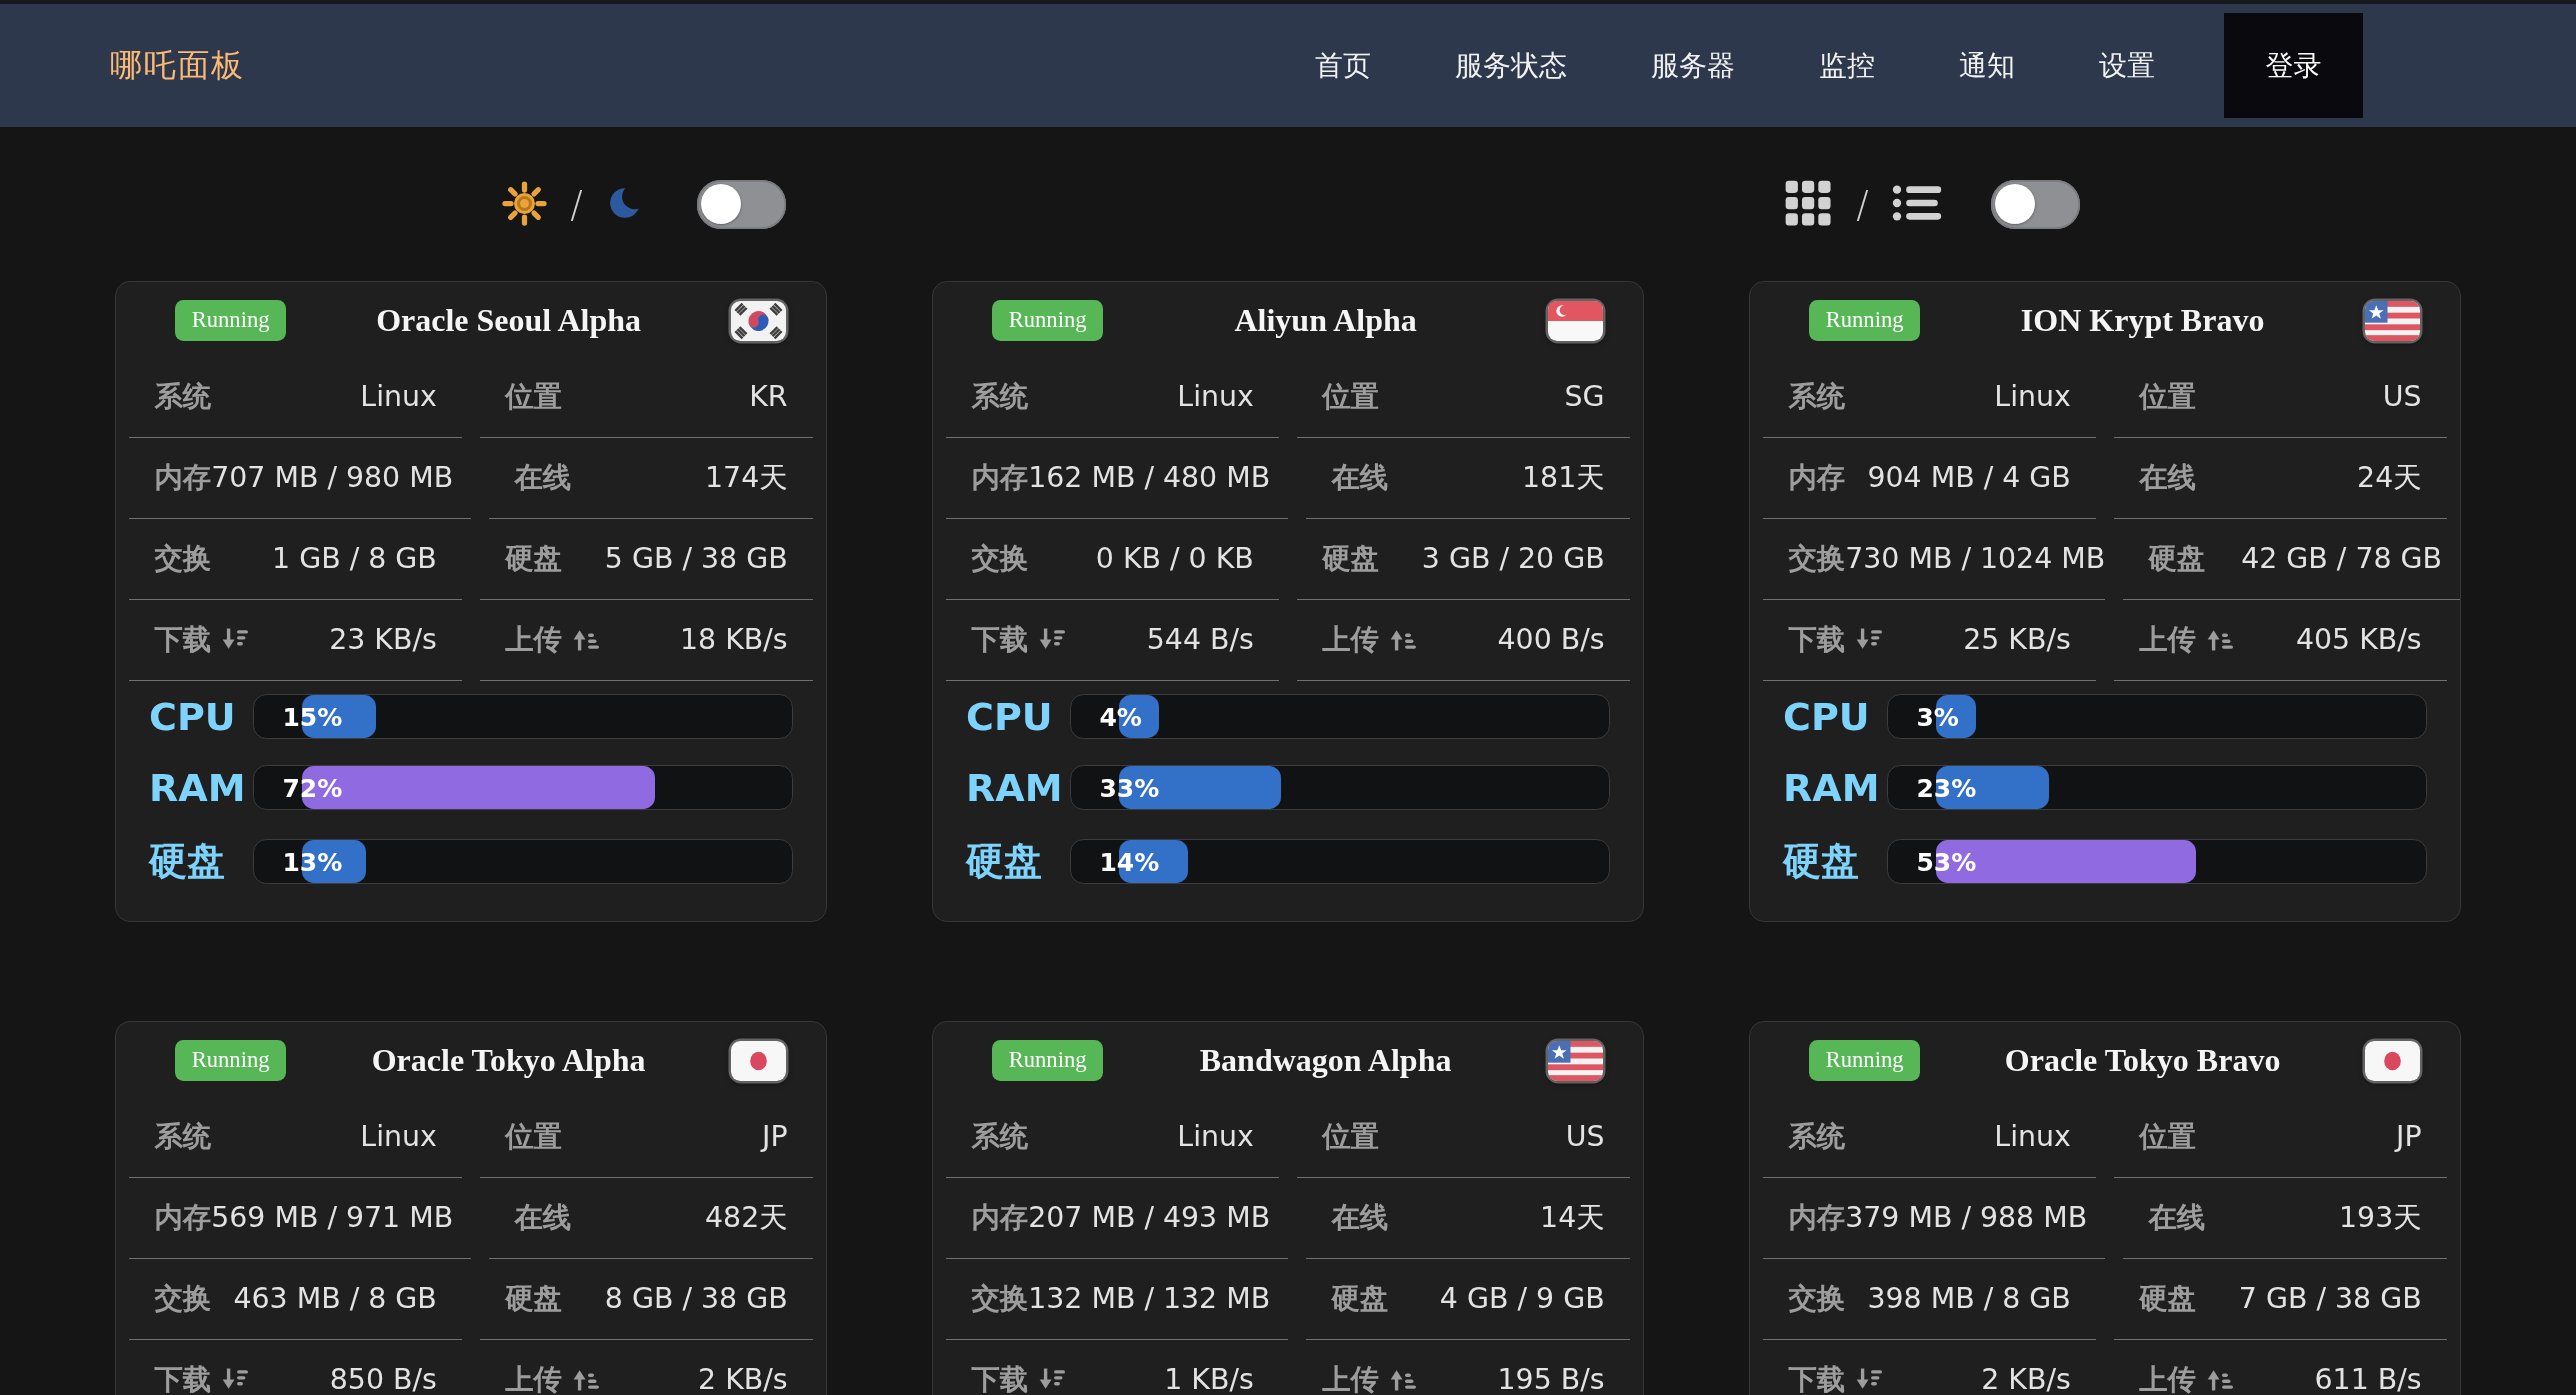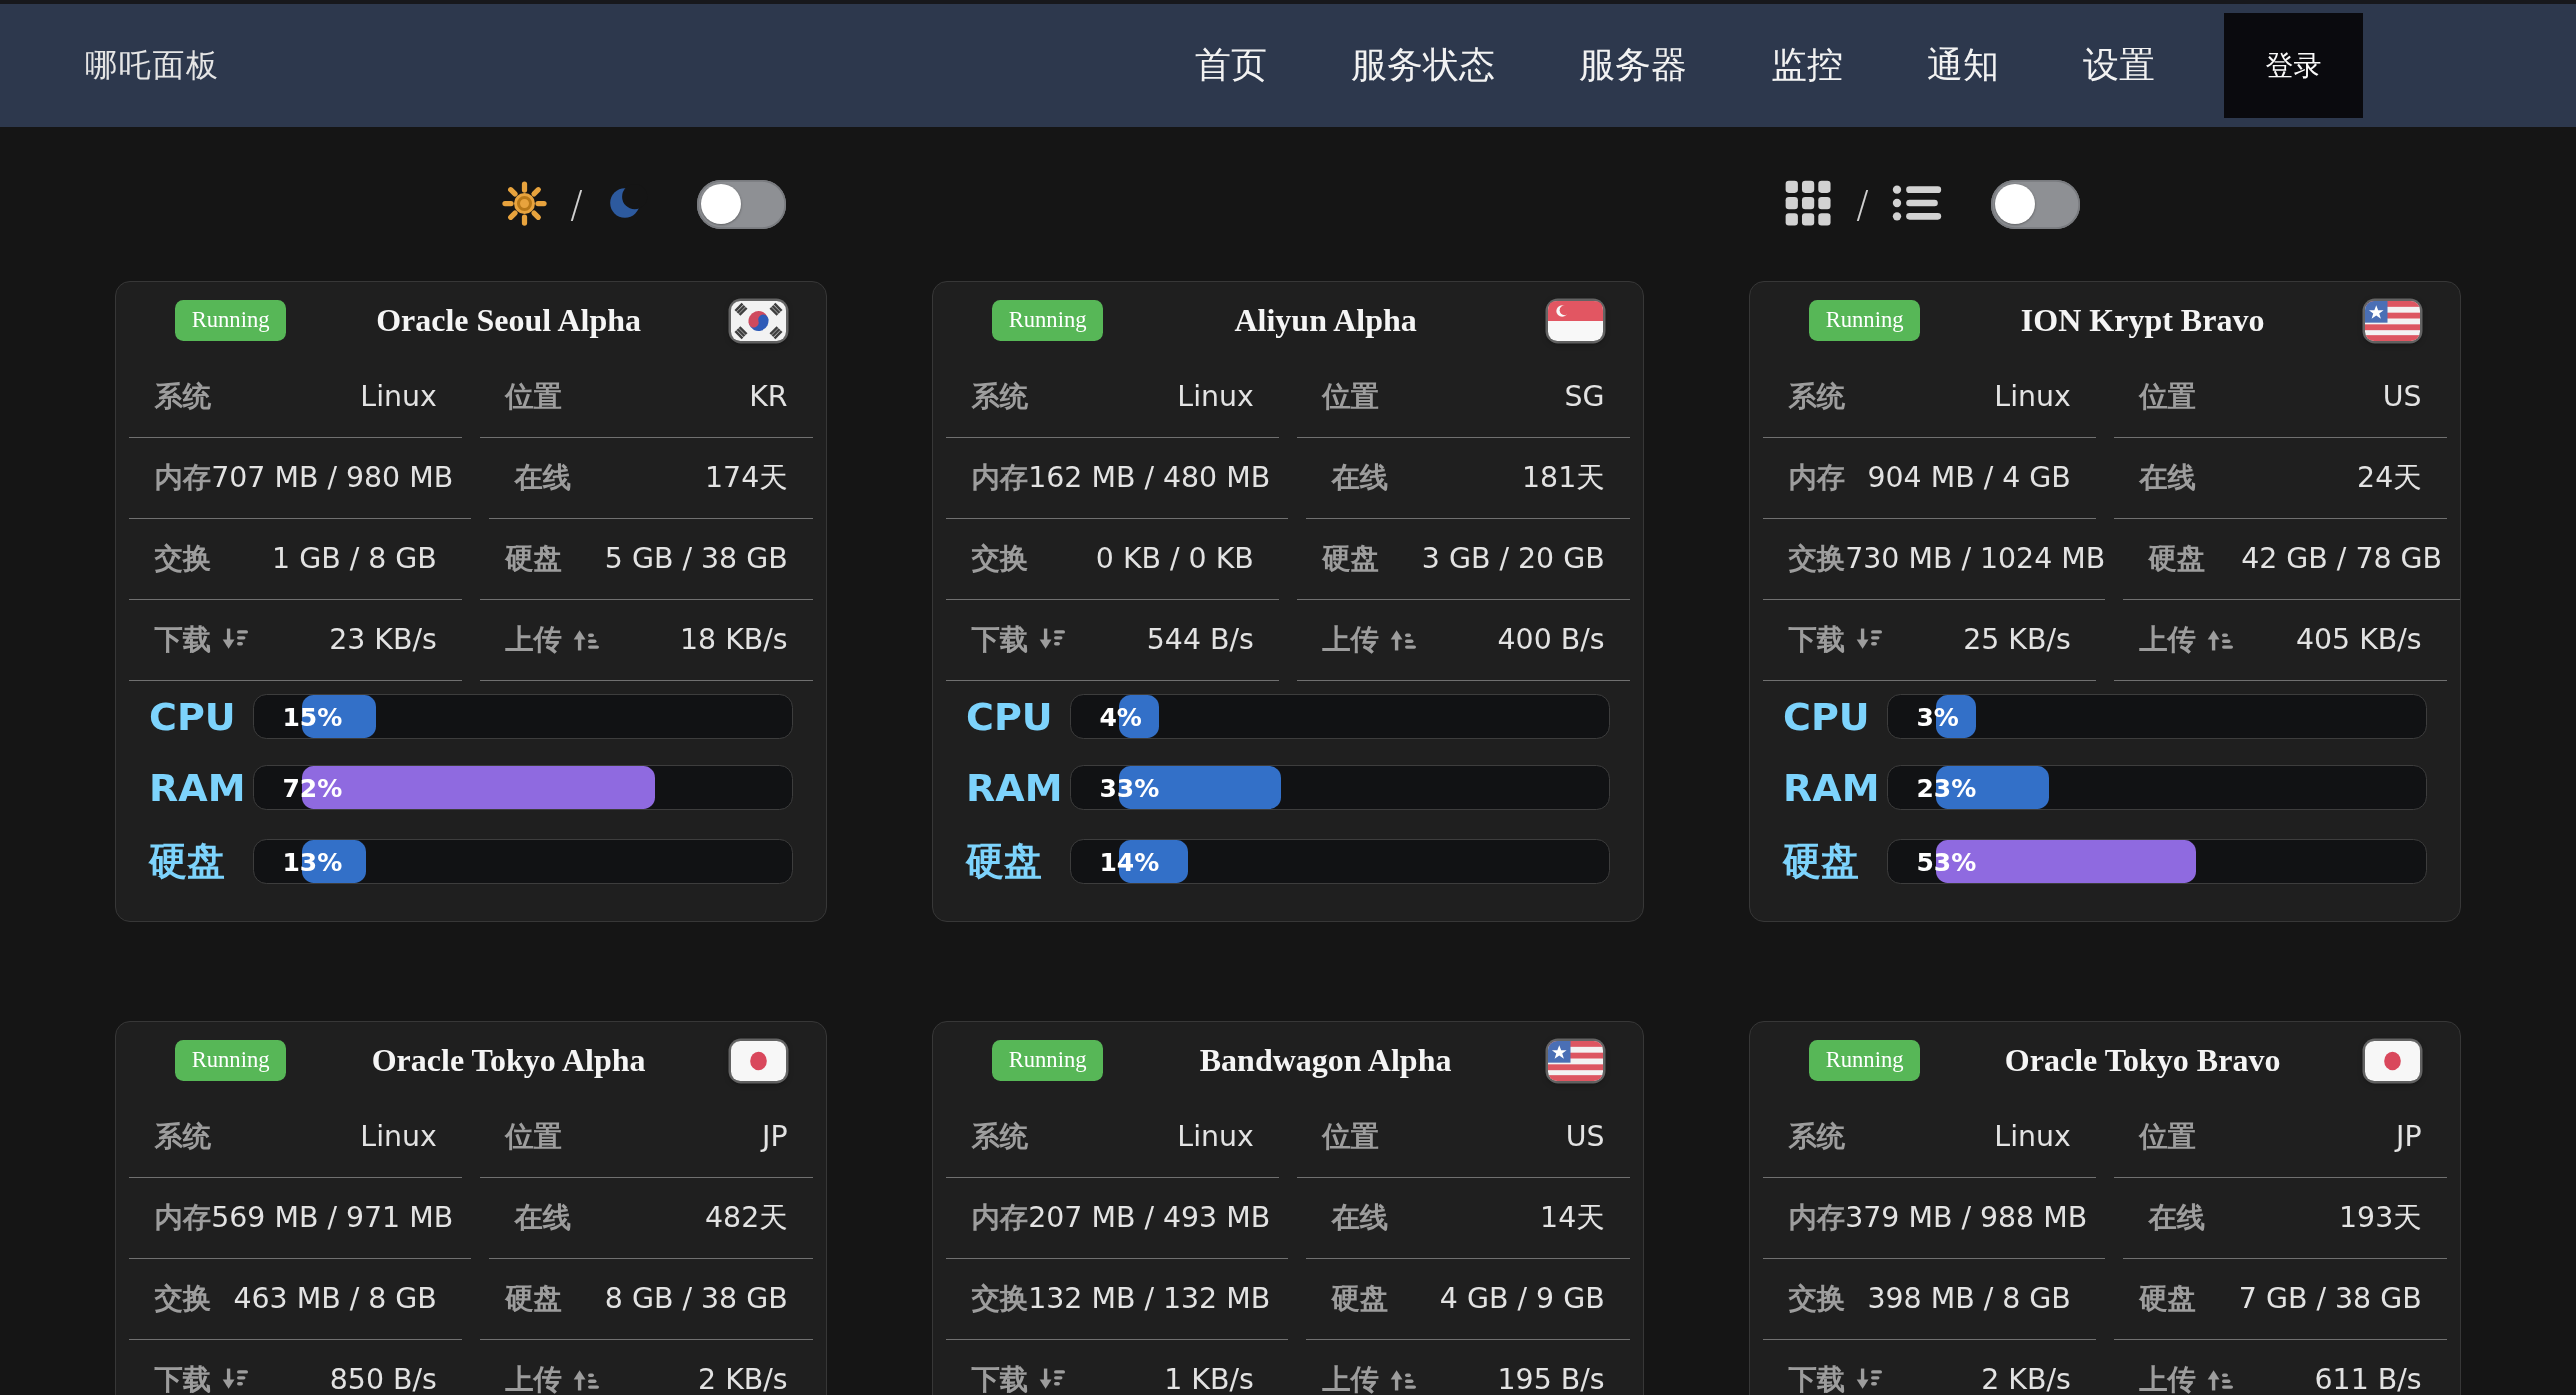--- a/index.html
+++ b/index.html
@@ -2,23 +2,23 @@
 <html style="font-size:13.4px"><head>
 <meta charset="utf-8">
 <style>
   * { margin:0; padding:0; box-sizing:border-box; }
   html,body { width:2576px; height:1395px; overflow:hidden; background:#151515;
     font-family:"DejaVu Sans","Liberation Sans",sans-serif; }
 
   
   .navbar { height:127px; background:#2d384d; border-top:4.2px solid #17181c;
     display:flex; align-items:center; }
-  .brand { margin-left:85px; font-size:32px; color:#e5e5e5; letter-spacing:1.7px; }
+  .brand { margin-left:110px; font-size:32px; color:#fdba74; letter-spacing:1.7px; }
   .nav { margin-left:auto; margin-right:213px; display:flex; align-items:center; gap:84px; }
-  .nav-item { font-size:36px; color:#f2f2f2; cursor:pointer; white-space:nowrap; }
+  .nav-item { font-size:28px; color:#f2f2f2; cursor:pointer; white-space:nowrap; }
   .login-btn { margin-left:-15px; width:139px; height:105px; background:#0a0a0e;
     display:flex; align-items:center; justify-content:center;
     font-size:28px; color:#fafafa; cursor:pointer; }
 
   
   .toolbar { margin-top:33px; height:89px; display:flex; }
   .toolbar-half { width:50%; display:flex; align-items:center; justify-content:center; }
   .sep { font-size:37px; color:#d0d0d0; margin:0 23.4px; font-weight:300; }
   .switch { width:89px; height:49px; border-radius:24px; background:#8e9094;
     box-shadow:inset 0 0 0 1.7px #797b7f; position:relative; margin-left:49px; cursor:pointer; }

